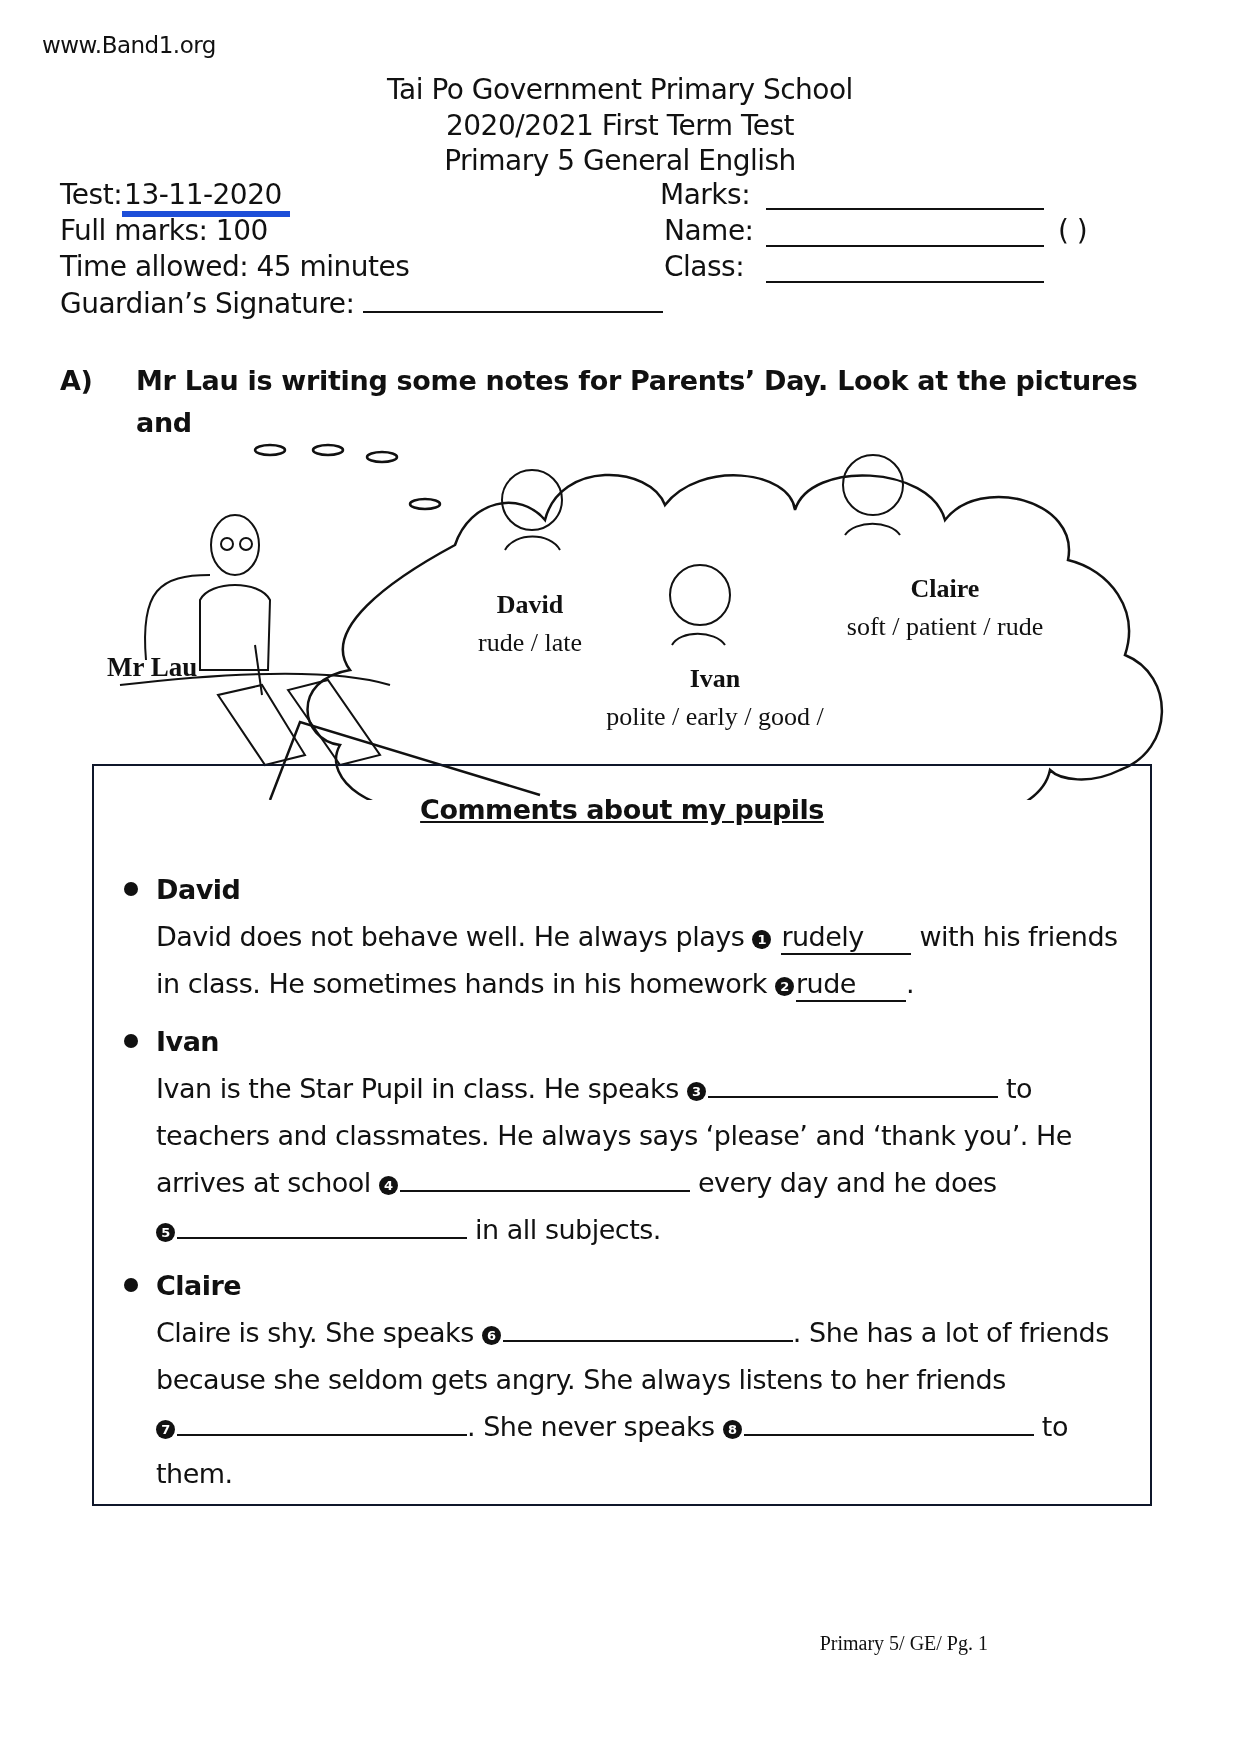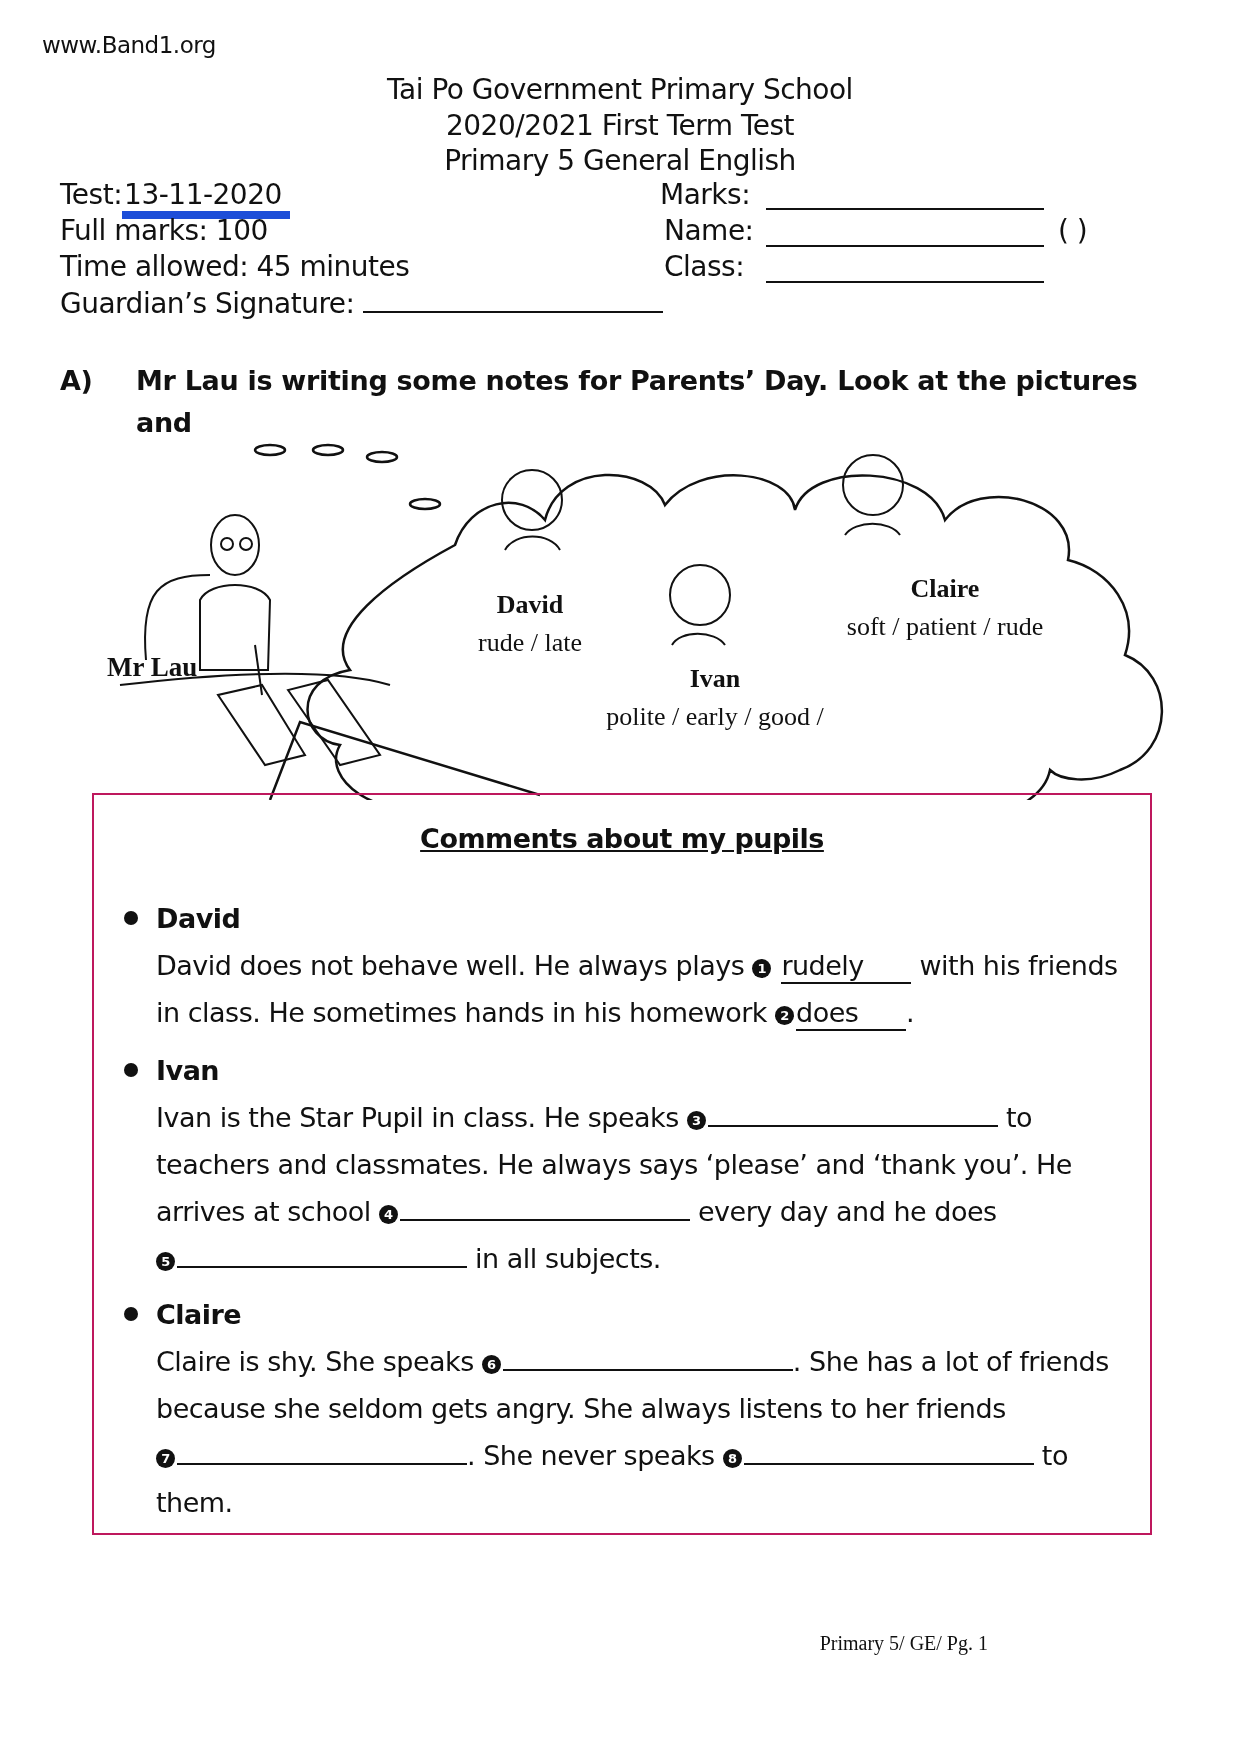--- a/index.html
+++ b/index.html
@@ -8,21 +8,21 @@
   .abs{position:absolute;}
   .cond{font-family:"DejaVu Sans",sans-serif;letter-spacing:-0.5px;}
   .watermark{left:42px;top:32px;font-size:23px;}
   .hdr{left:0;width:1240px;text-align:center;font-size:28px;line-height:36px;}
   .field{font-size:28px;}
   .line{display:inline-block;border-bottom:2px solid #111;vertical-align:baseline;height:1px;}
   .q{left:60px;top:360px;width:1110px;font-size:27px;font-weight:bold;line-height:42px;letter-spacing:-0.3px;}
   .q .lbl{position:absolute;left:0;top:0;}
   .q .txt{margin-left:76px;}
   .serif{font-family:"Liberation Serif","DejaVu Serif",serif;}
-  .box{left:92px;top:793px;width:1060px;height:742px;border:2px solid #be185d;box-sizing:border-box;}
+  .box{left:92px;top:764px;width:1060px;height:742px;border:2px solid #0f172a;box-sizing:border-box;}
   .box-title{left:0;width:100%;top:28px;text-align:center;font-size:27px;font-weight:bold;text-decoration:underline;}
   .item{left:30px;width:1010px;font-size:27px;line-height:47px;}
   .item .bullet{position:absolute;left:0;top:16px;width:14px;height:14px;border-radius:50%;background:#111;}
   .item .name{margin-left:32px;font-weight:bold;}
   .item .para{margin-left:32px;}
   .num{display:inline-block;width:19px;height:19px;border-radius:50%;background:#111;color:#fff;font-size:13px;
        line-height:19px;text-align:center;font-weight:bold;vertical-align:2px;margin-right:2px;}
   .blank{display:inline-block;border-bottom:2px solid #111;min-width:290px;line-height:32px;}
   .blank.sm{min-width:110px;}
   .blank.md{min-width:130px;}
@@ -31,21 +31,21 @@
 </head>
 <body>
 
 <div class="abs watermark cond">www.Band1.org</div>
 
 <div class="abs hdr cond" style="top:72px">Tai Po Government Primary School</div>
 <div class="abs hdr cond" style="top:108px">2020/2021 First Term Test</div>
 <div class="abs hdr cond" style="top:143px">Primary 5   General English</div>
 
 <div class="abs field cond" style="left:60px;top:178px">
-  <span>Test:</span><span style="border-bottom:8px solid #1d4ed8;padding:0 8px 0 2px">13-11-2020</span>
+  <span>Test:</span><span style="border-bottom:6px solid #1d4ed8;padding:0 8px 0 2px">13-11-2020</span>
 </div>
 <div class="abs field cond" style="left:60px;top:214px">Full marks: 100</div>
 <div class="abs field cond" style="left:60px;top:250px">Time allowed: 45 minutes</div>
 <div class="abs field cond" style="left:60px;top:287px">
   <span>Guardian’s Signature:</span>
   <span class="line" style="width:300px"></span>
 </div>
 
 <div class="abs field cond" style="left:660px;top:178px">Marks:</div>
 <div class="abs" style="left:766px;top:208px;width:278px;border-bottom:2px solid #111"></div>
@@ -112,21 +112,21 @@
 
 <div class="abs box cond">
   <div class="abs box-title">Comments about my pupils</div>
 
   <div class="abs item" style="top:100px">
     <span class="bullet"></span>
     <div class="name">David</div>
     <div class="para">
       <span>David does not behave well. He always plays </span><span class="num">1</span>
       <span class="blank md">rudely</span><span> with his friends</span><br>
-      <span>in class. He sometimes hands in his homework </span><span class="num">2</span><span class="blank sm">does</span><span>.</span>
+      <span>in class. He sometimes hands in his homework </span><span class="num">2</span><span class="blank sm">rude</span><span>.</span>
     </div>
   </div>
 
   <div class="abs item" style="top:252px">
     <span class="bullet"></span>
     <div class="name">Ivan</div>
     <div class="para">
       <span>Ivan is the Star Pupil in class. He speaks </span><span class="num">3</span><span class="blank"></span><span> to</span><br>
       <span>teachers and classmates. He always says ‘please’ and ‘thank you’. He</span><br>
       <span>arrives at school </span><span class="num">4</span><span class="blank"></span><span> every day and he does</span><br>

